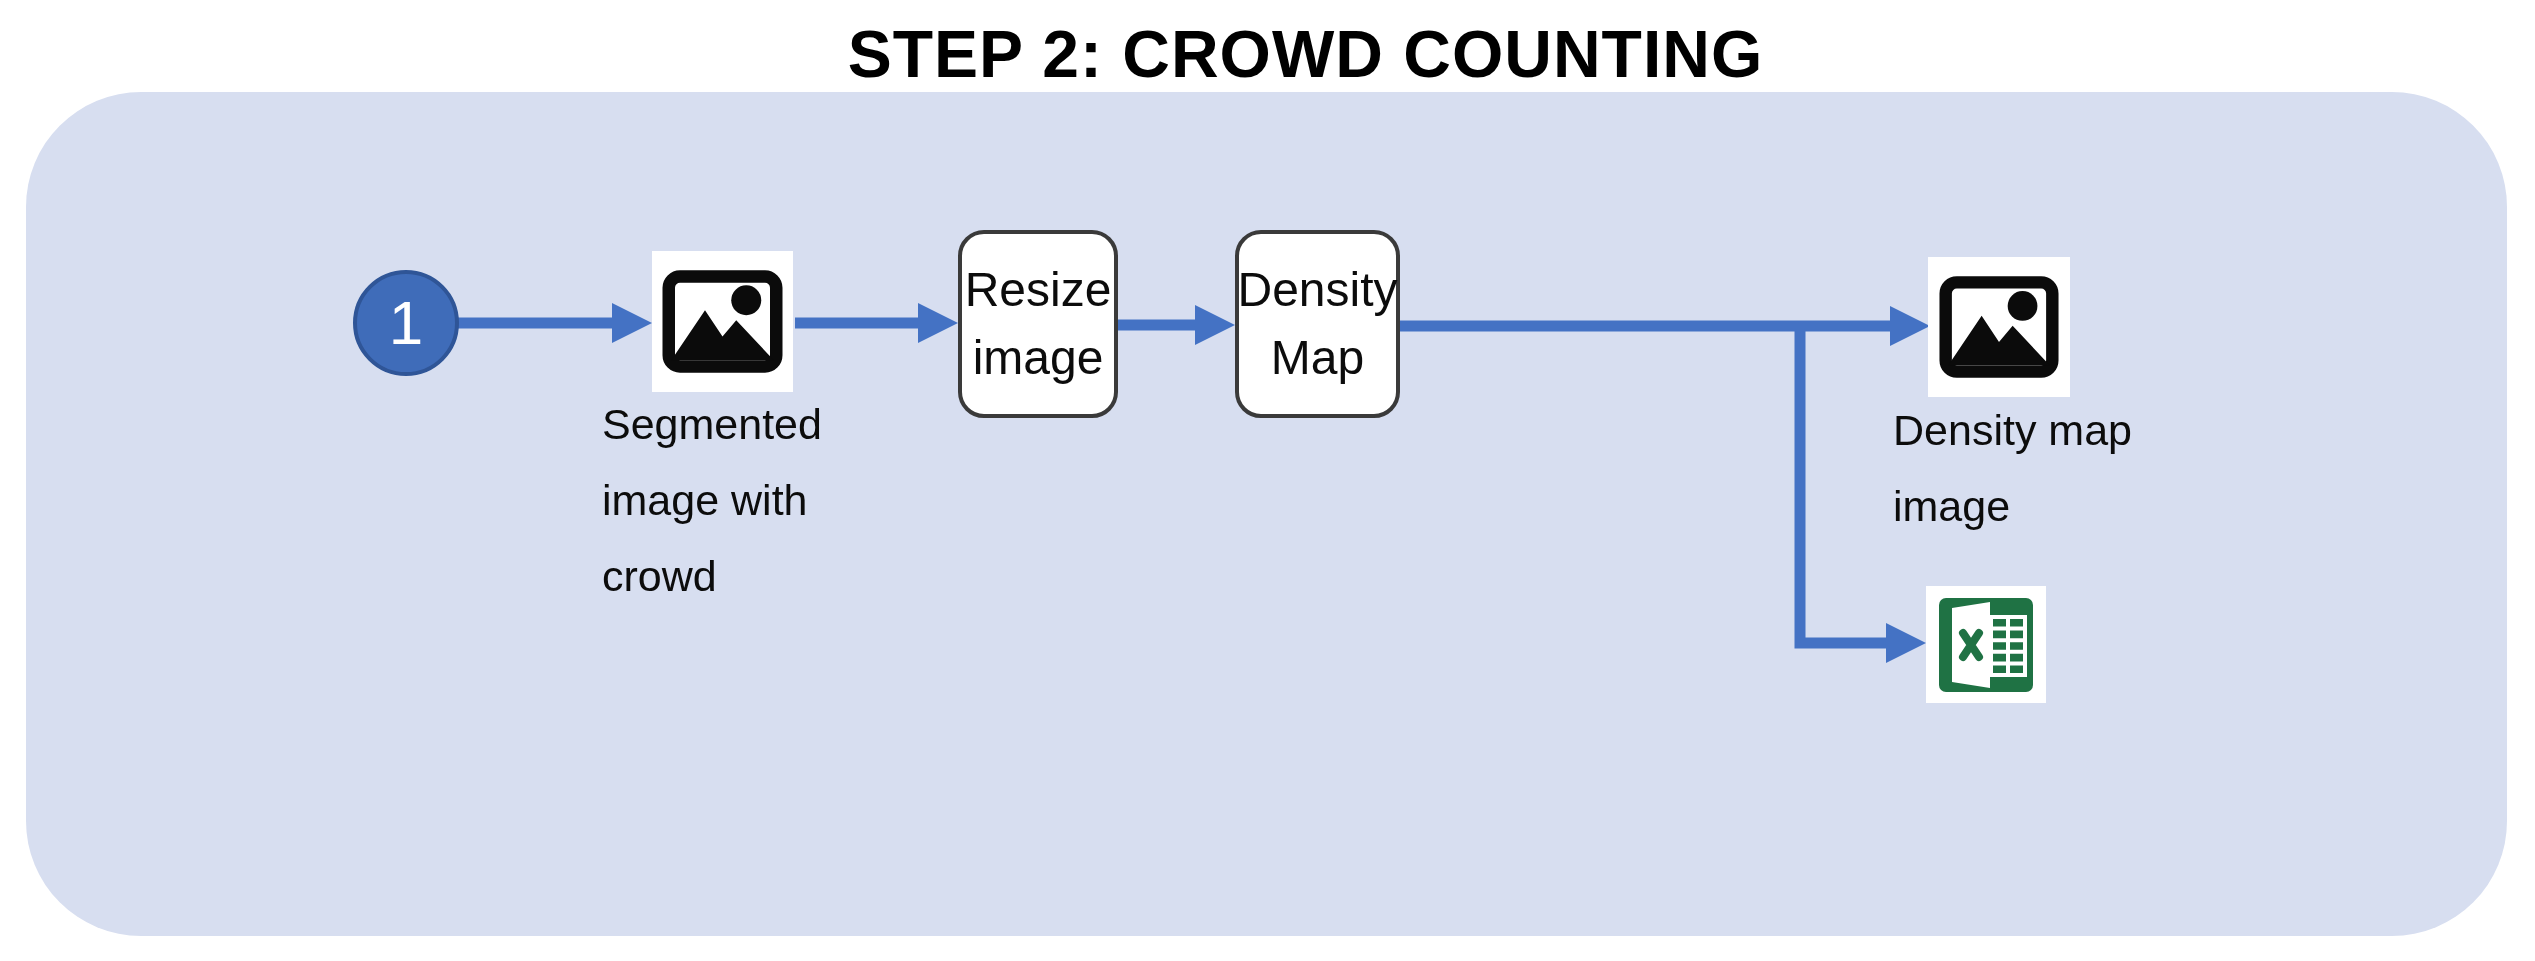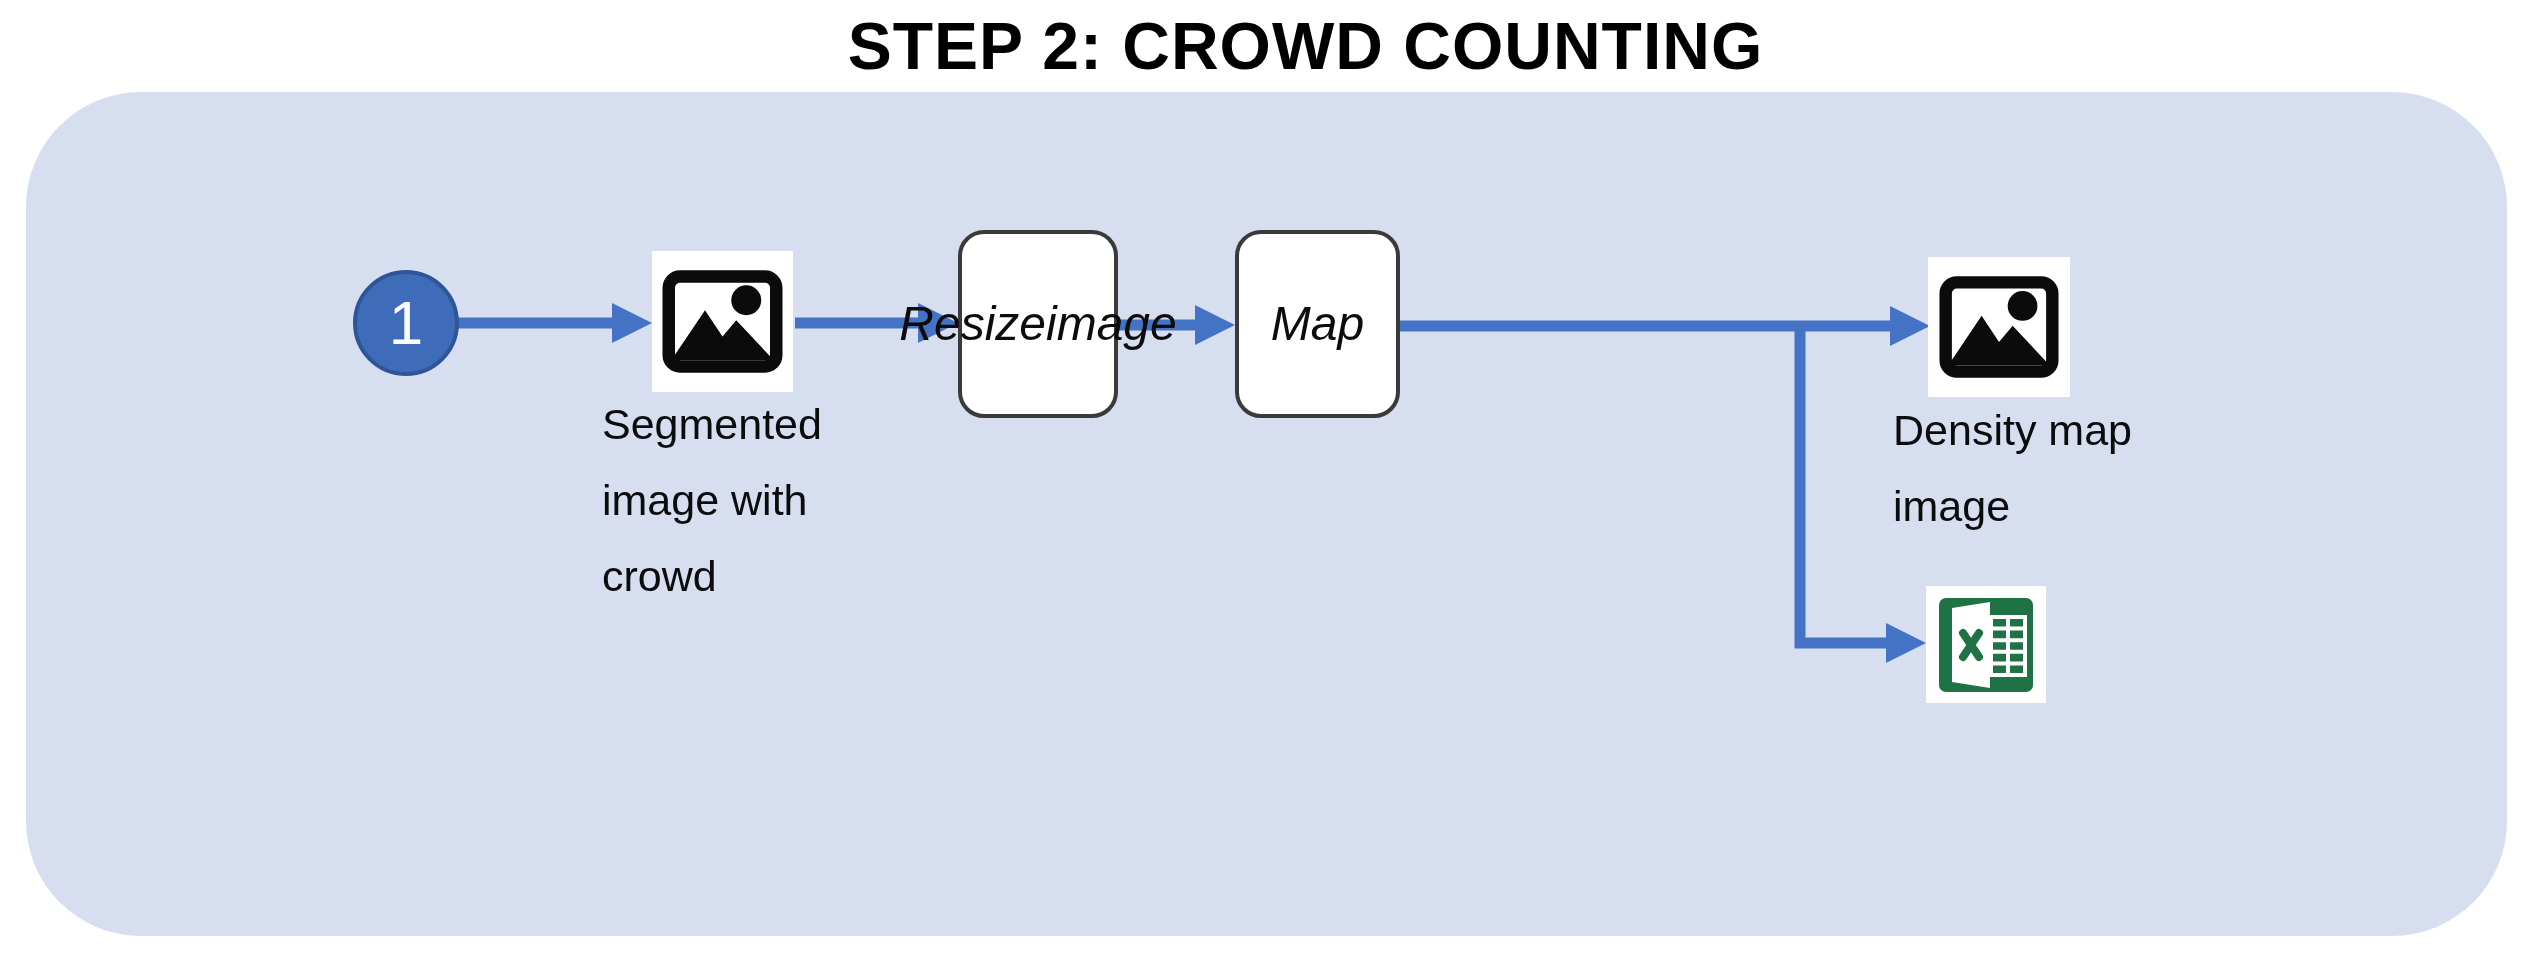--- a/index.html
+++ b/index.html
@@ -9,21 +9,21 @@
     --c-circle_stroke:#2F5597;
     --c-box_border:#3A3A3A;
     --c-excel_green:#1F7244;
     --c-text:#0C0C0C;
   }
   html,body{margin:0;padding:0;background:#ffffff;}
   body{font-family:"Liberation Sans","DejaVu Sans",sans-serif;}
   .stage{position:relative;width:2535px;height:961px;overflow:hidden;background:#ffffff;}
 
   .title{
-    position:absolute;top:3px;left:0;right:0;height:86px;
+    position:absolute;top:11px;left:0;right:0;height:86px;
     padding-left:76px;
     text-align:center;
     font-size:66px;font-weight:bold;color:#000;
     letter-spacing:1px;
     line-height:86px;
     white-space:nowrap;
   }
 
   .panel{
     position:absolute;left:26px;top:92px;width:2481px;height:844px;
@@ -56,24 +56,23 @@
 
   .pic-frame{fill:#ffffff;stroke:#0B0B0B;stroke-width:10;}
   .pic-fill{fill:#0B0B0B;}
 
   .flow-box{
     position:absolute;top:230px;height:188px;
     background:#ffffff;
     border:4px solid var(--c-box_border);
     border-radius:26px;
     box-sizing:border-box;
-    display:flex;flex-direction:row;align-items:center;justify-content:center;
+    display:flex;flex-direction:column;align-items:center;justify-content:center;
     font-size:48px;line-height:68px;color:var(--c-text);
     text-align:center;
-    font-style:italic;
   }
   #box-resize{left:958px;width:160px;}
   #box-density{left:1235px;width:165px;}
 
   .node-label{
     position:absolute;
     font-size:43px;line-height:76px;color:var(--c-text);
     text-align:left;white-space:nowrap;
   }
   #label-segmented{left:602px;top:386px;}
@@ -133,20 +132,21 @@
       <path class="pic-fill" d="M9,81 L36,41 L50,62 L61,49 L91,81 Z"></path>
     </svg>
   </div>
 
   <div class="flow-box" id="box-resize">
     <div>Resize</div>
     <div>image</div>
   </div>
 
   <div class="flow-box" id="box-density">
+    <div>Density</div>
     <div>Map</div>
   </div>
 
   <div class="icon-box" id="icon-density">
     <svg width="124" height="124" viewBox="0 0 100 100">
       <rect class="pic-frame" x="7" y="14" width="86" height="72" rx="9"></rect>
       <circle class="pic-fill" cx="69" cy="33" r="12"></circle>
       <path class="pic-fill" d="M9,81 L36,41 L50,62 L61,49 L91,81 Z"></path>
     </svg>
   </div>

